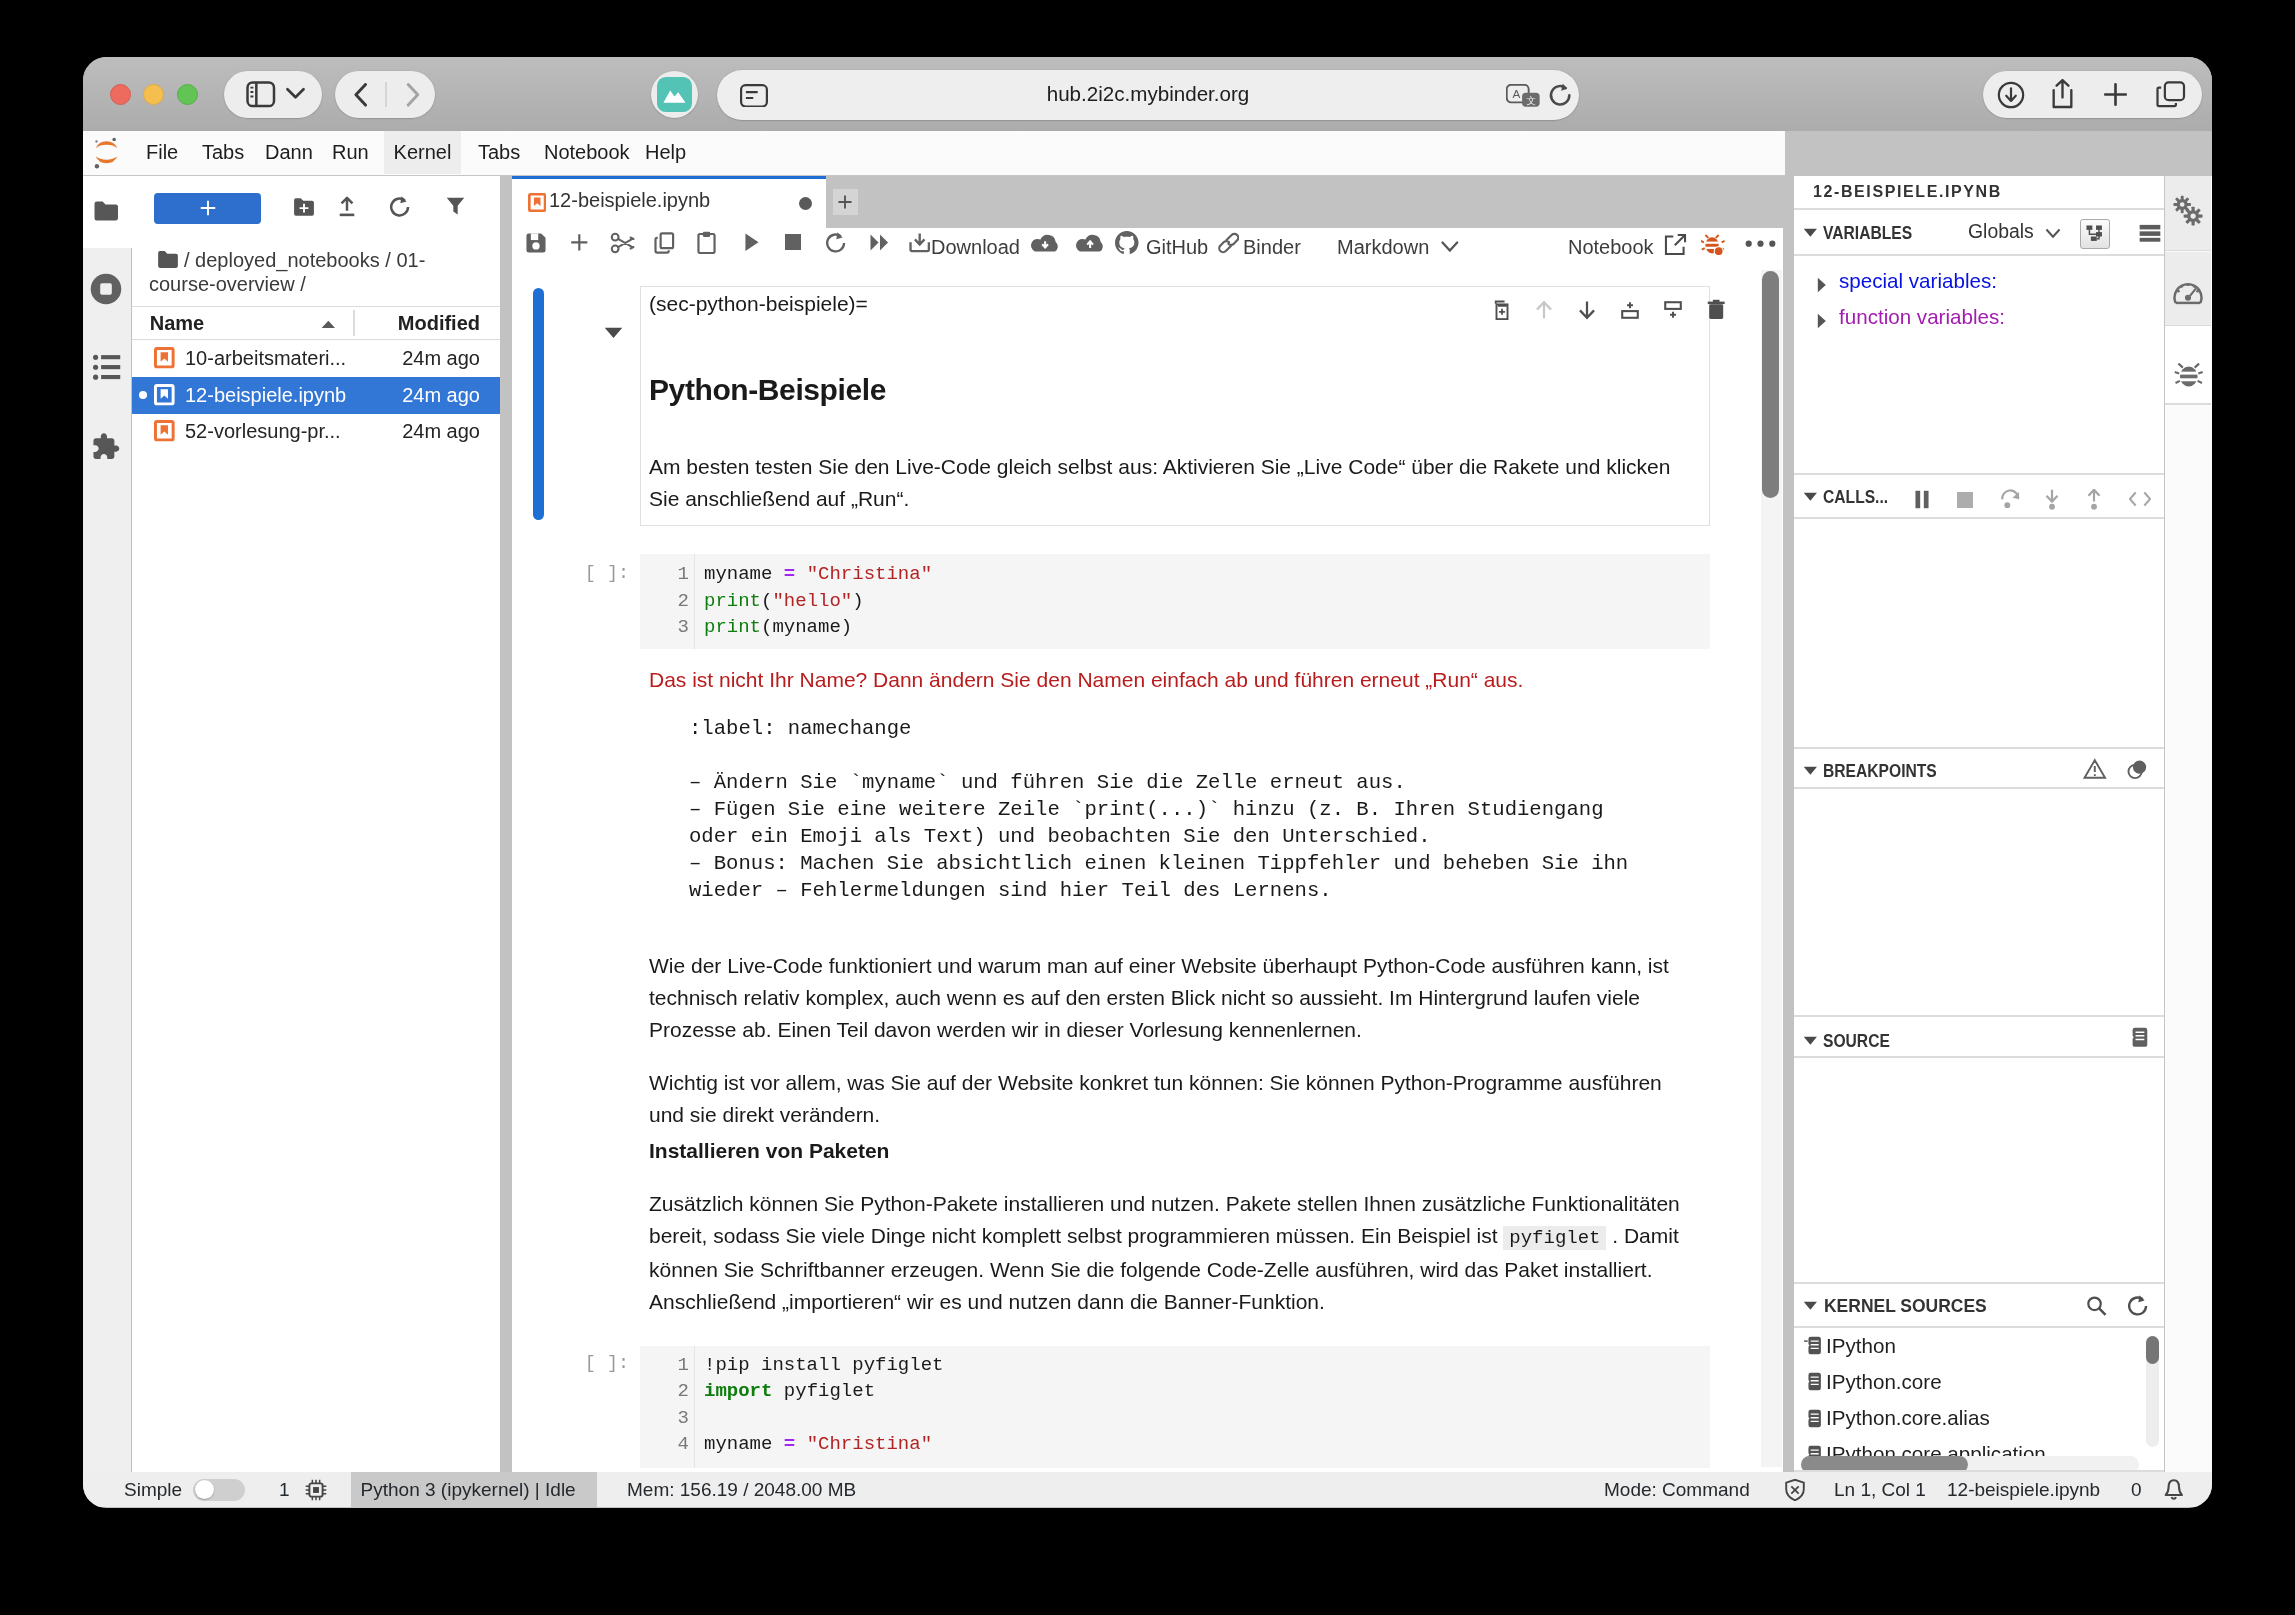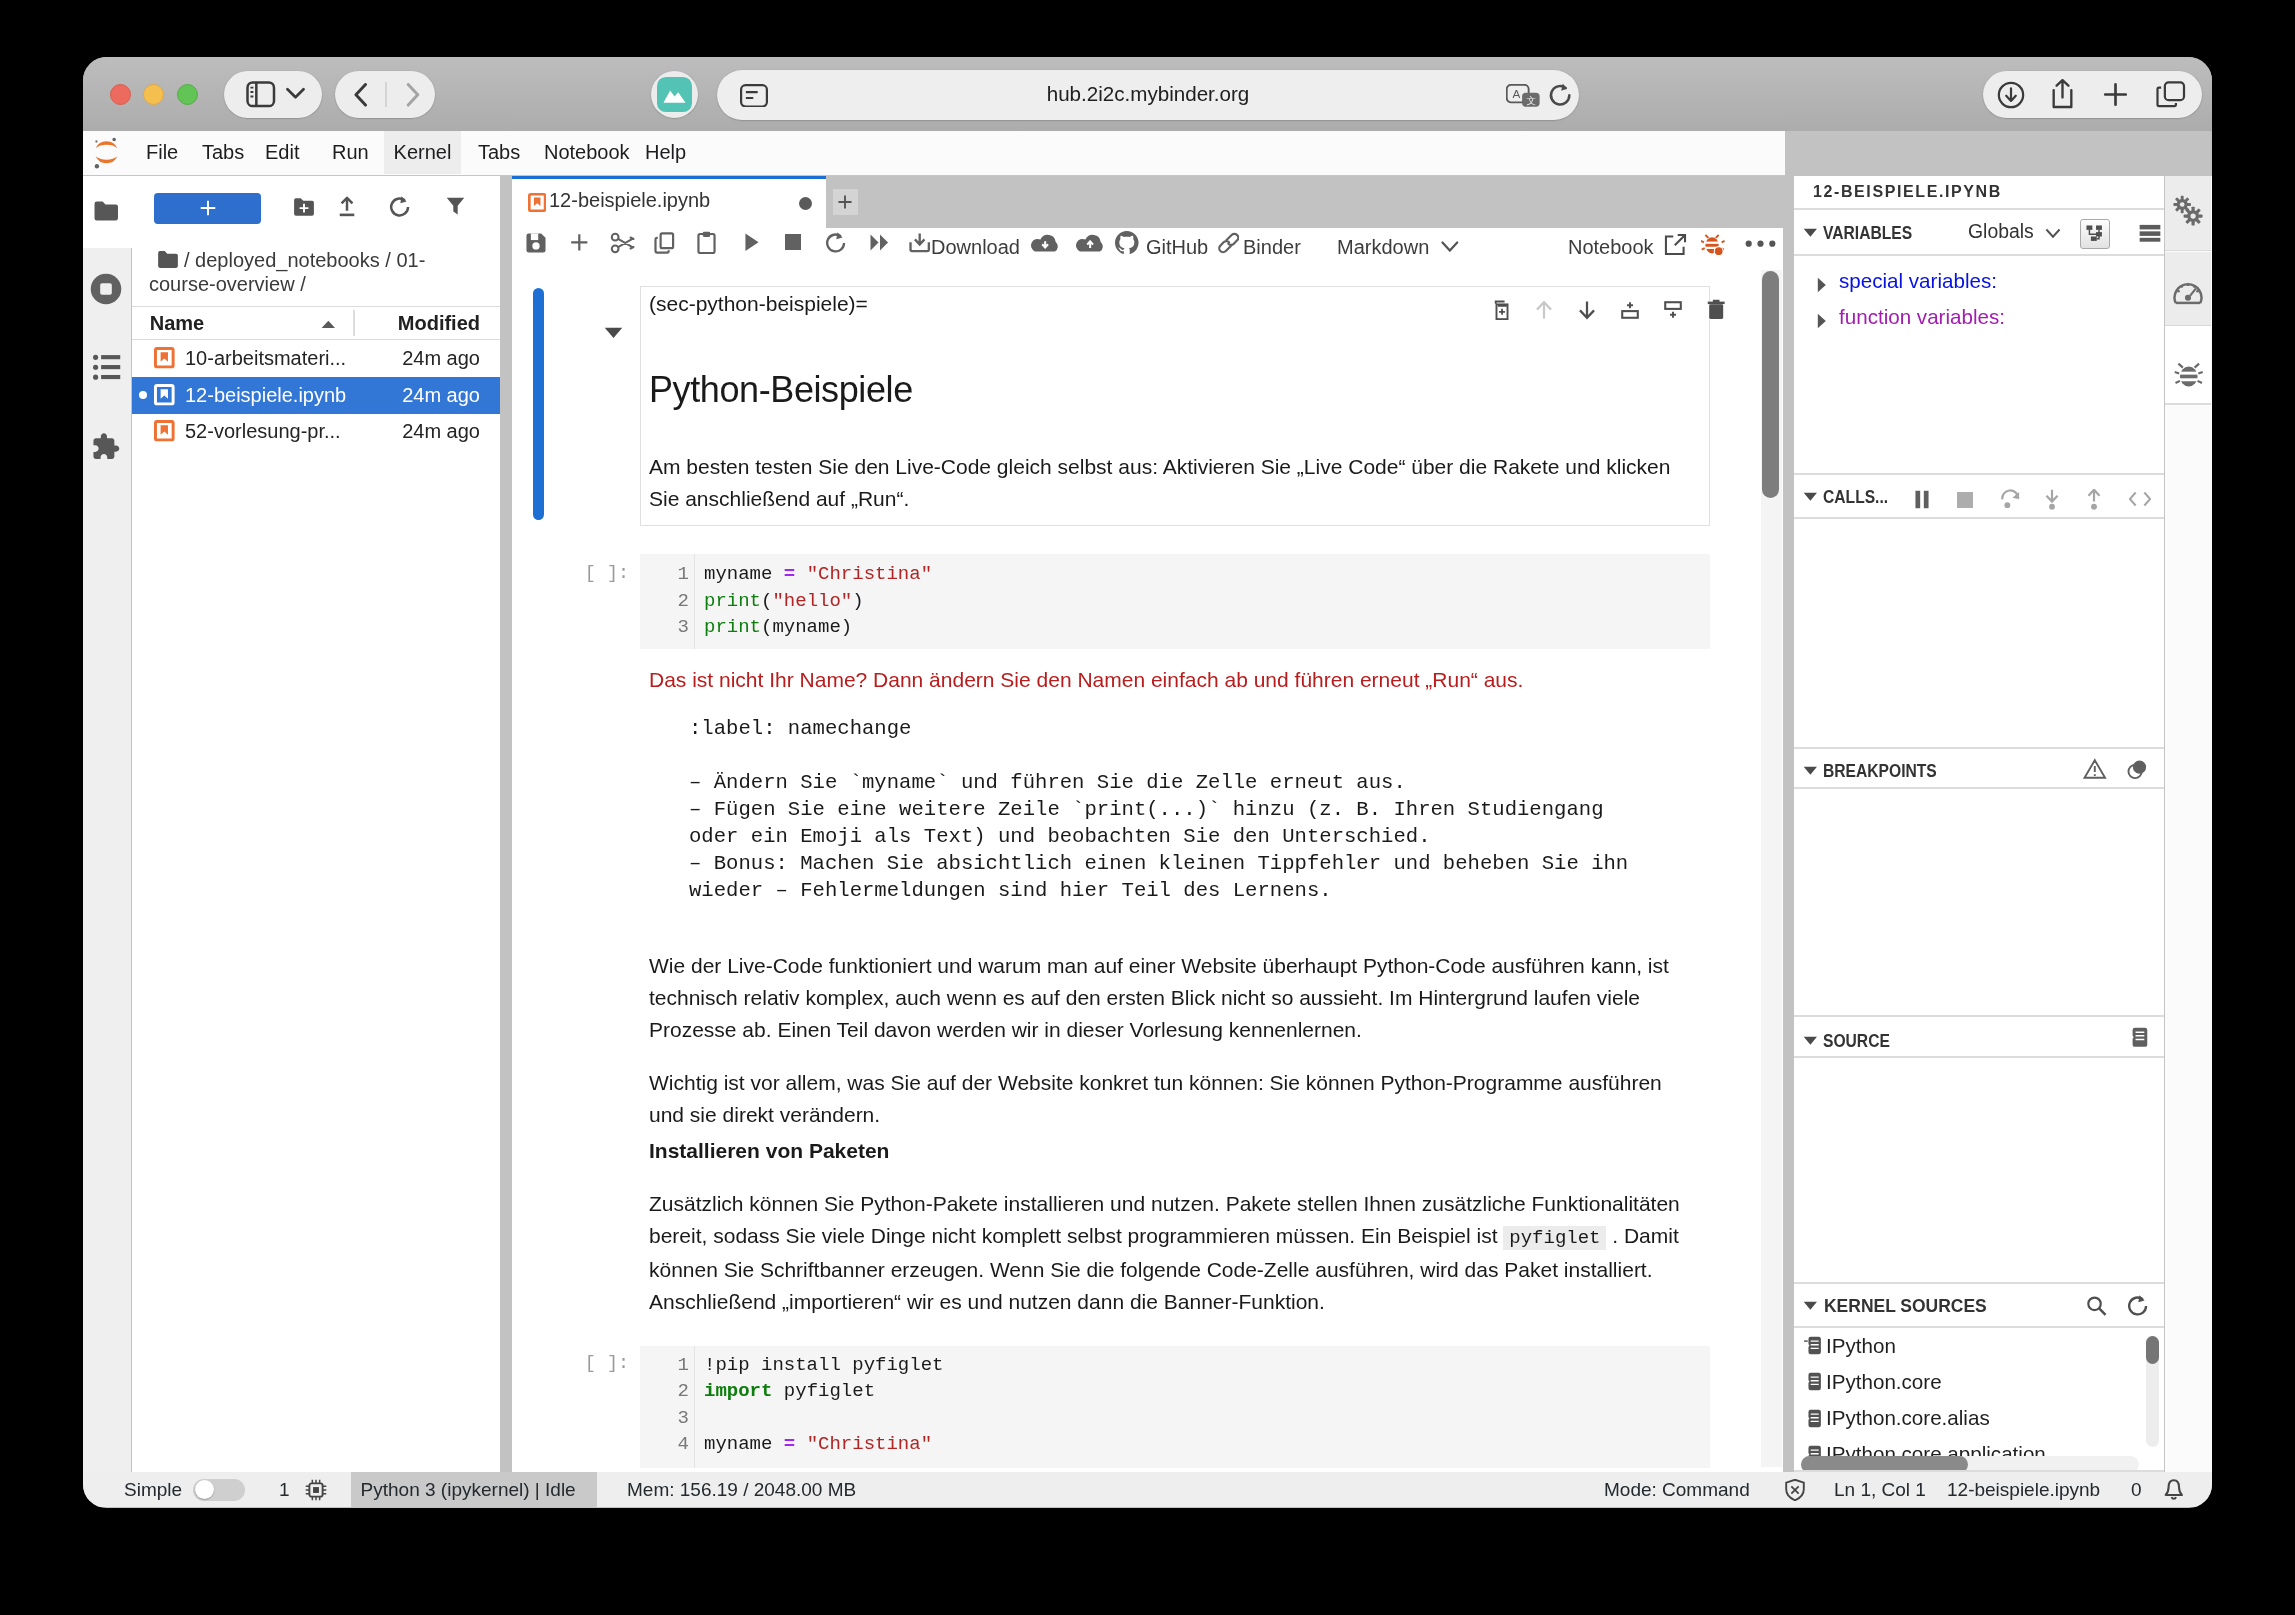--- a/index.html
+++ b/index.html
@@ -119,21 +119,21 @@
   <div id="menubar">
     <svg class="ic" style="left:11px;top:5.9px;" width="25" height="32" viewBox="0 0 34 44">
       <circle cx="3.2" cy="6.2" r="1.6" fill="#767677"></circle>
       <circle cx="27.5" cy="3.4" r="2.4" fill="#616262"></circle>
       <circle cx="3.8" cy="40.2" r="3" fill="#616262"></circle>
       <path d="M2 15.5 A 16.5 16.5 0 0 1 32 15.5 A 19.5 13 0 0 0 2 15.5 Z" fill="#e8772e"></path>
       <path d="M2 26.5 A 16.5 16.5 0 0 0 32 26.5 A 19.5 13 0 0 1 2 26.5 Z" fill="#e8772e"></path>
     </svg>
     <div class="mitem" style="left:63px;">File</div>
     <div class="mitem" style="left:119px;">Tabs</div>
-    <div class="mitem" style="left:182px;">Edit</div>
+    <div class="mitem" style="left:182px;">Dann</div>
     <div class="mitem" style="left:249px;">Run</div>
     <div class="mitem" style="left:301px;padding:0 9.6px;background:#ededed;">Kernel</div>
     <div class="mitem" style="left:395px;">Tabs</div>
     <div class="mitem" style="left:461px;">Notebook</div>
     <div class="mitem" style="left:562px;">Help</div>
   </div>
   <div id="dock">
     <div id="lstrip">
       <div class="abs" style="left:0;top:0;width:49px;height:72px;background:#fff;"></div>
       <svg class="ic" style="left:10.3px;top:24px;" width="26.5" height="22" viewBox="0 0 36 30">
@@ -316,21 +316,21 @@
         </svg>
       </div>
       <div id="nbcontent">
 
         <div class="abs" style="left:21.4px;top:17.7px;width:11px;height:232px;border-radius:5.9px;background:#1d6fd3;"></div>
         <svg class="ic" style="left:92px;top:57px;" width="19" height="11.8" viewBox="0 0 26 16">
             <path d="M1 1 L25 1 L13 15 Z" fill="#4a4a4a"></path>
           </svg>
         <div class="abs" style="left:128px;top:15.5px;width:1070px;height:240px;border:1.5px solid #e0e0e0;"></div>
         <div class="abs" style="left:137px;top:17.7px;font-size:21px;line-height:32px;color:#1a1a1a;">(sec-python-beispiele)=</div>
-        <div class="abs" style="left:137px;top:97px;font-size:36px;line-height:46px;font-weight:normal;color:#1a1a1a;letter-spacing:-0.4px;">Python-Beispiele</div>
+        <div class="abs" style="left:137px;top:97px;font-size:30px;line-height:46px;font-weight:bold;color:#1a1a1a;letter-spacing:-0.4px;">Python-Beispiele</div>
         <div class="abs" style="left:137px;top:181px;font-size:21px;line-height:32px;color:#1a1a1a;">Am besten testen Sie den Live-Code gleich selbst aus: Aktivieren Sie „Live Code“ über die Rakete und klicken<br>Sie anschließend auf „Run“.</div>
 
         <svg class="ic" style="left:980px;top:29.5px;" width="20" height="20.6" viewBox="0 0 27 28">
           <path d="M7 5 L7 2 L19 2 M10 8 L22 8" fill="none" stroke="#4f4f4f" stroke-width="2.6" transform="translate(-2,0)"></path>
           <rect x="6" y="6" width="15" height="20" fill="none" stroke="#4f4f4f" stroke-width="2.6"></rect>
           <path d="M13.5 12 L13.5 20 M9.5 16 L17.5 16" stroke="#4f4f4f" stroke-width="2.4"></path>
         </svg>
         <svg class="ic" style="left:1022px;top:29.5px;" width="20" height="20" viewBox="0 0 27 27">
           <path d="M13.5 25 L13.5 4 M4 13 L13.5 3 L23 13" fill="none" stroke="#c8c8c8" stroke-width="3"></path>
         </svg>

